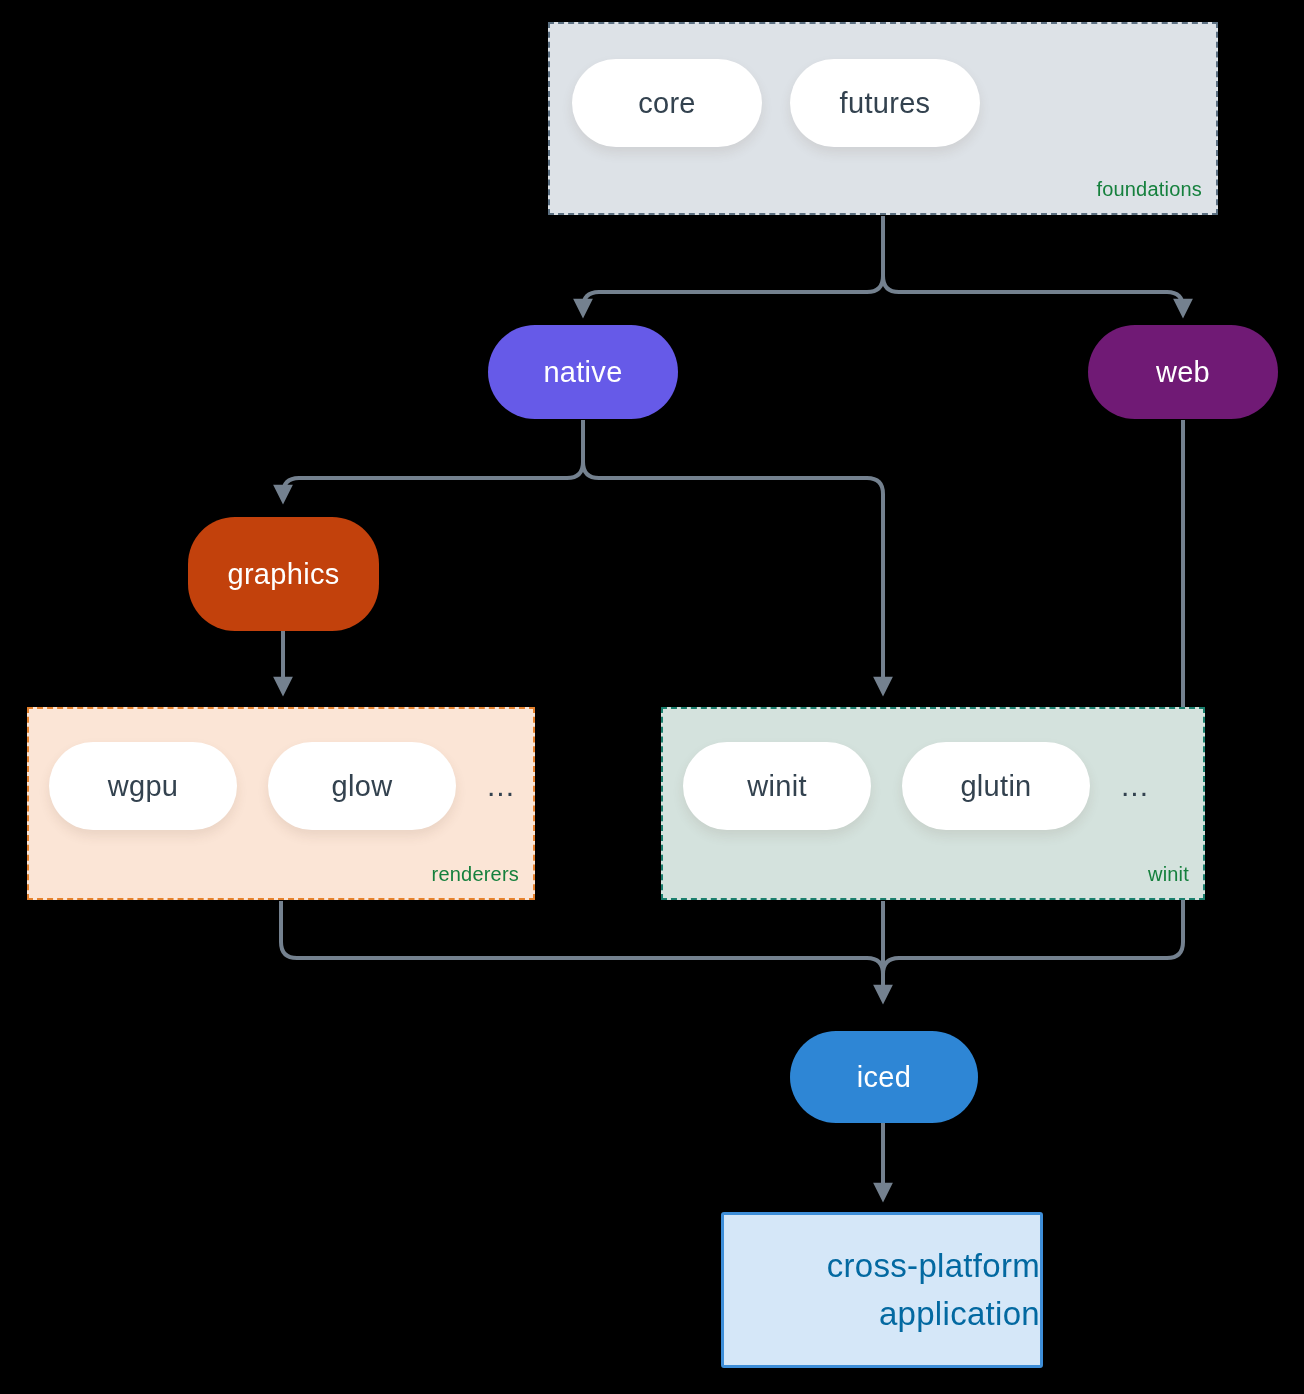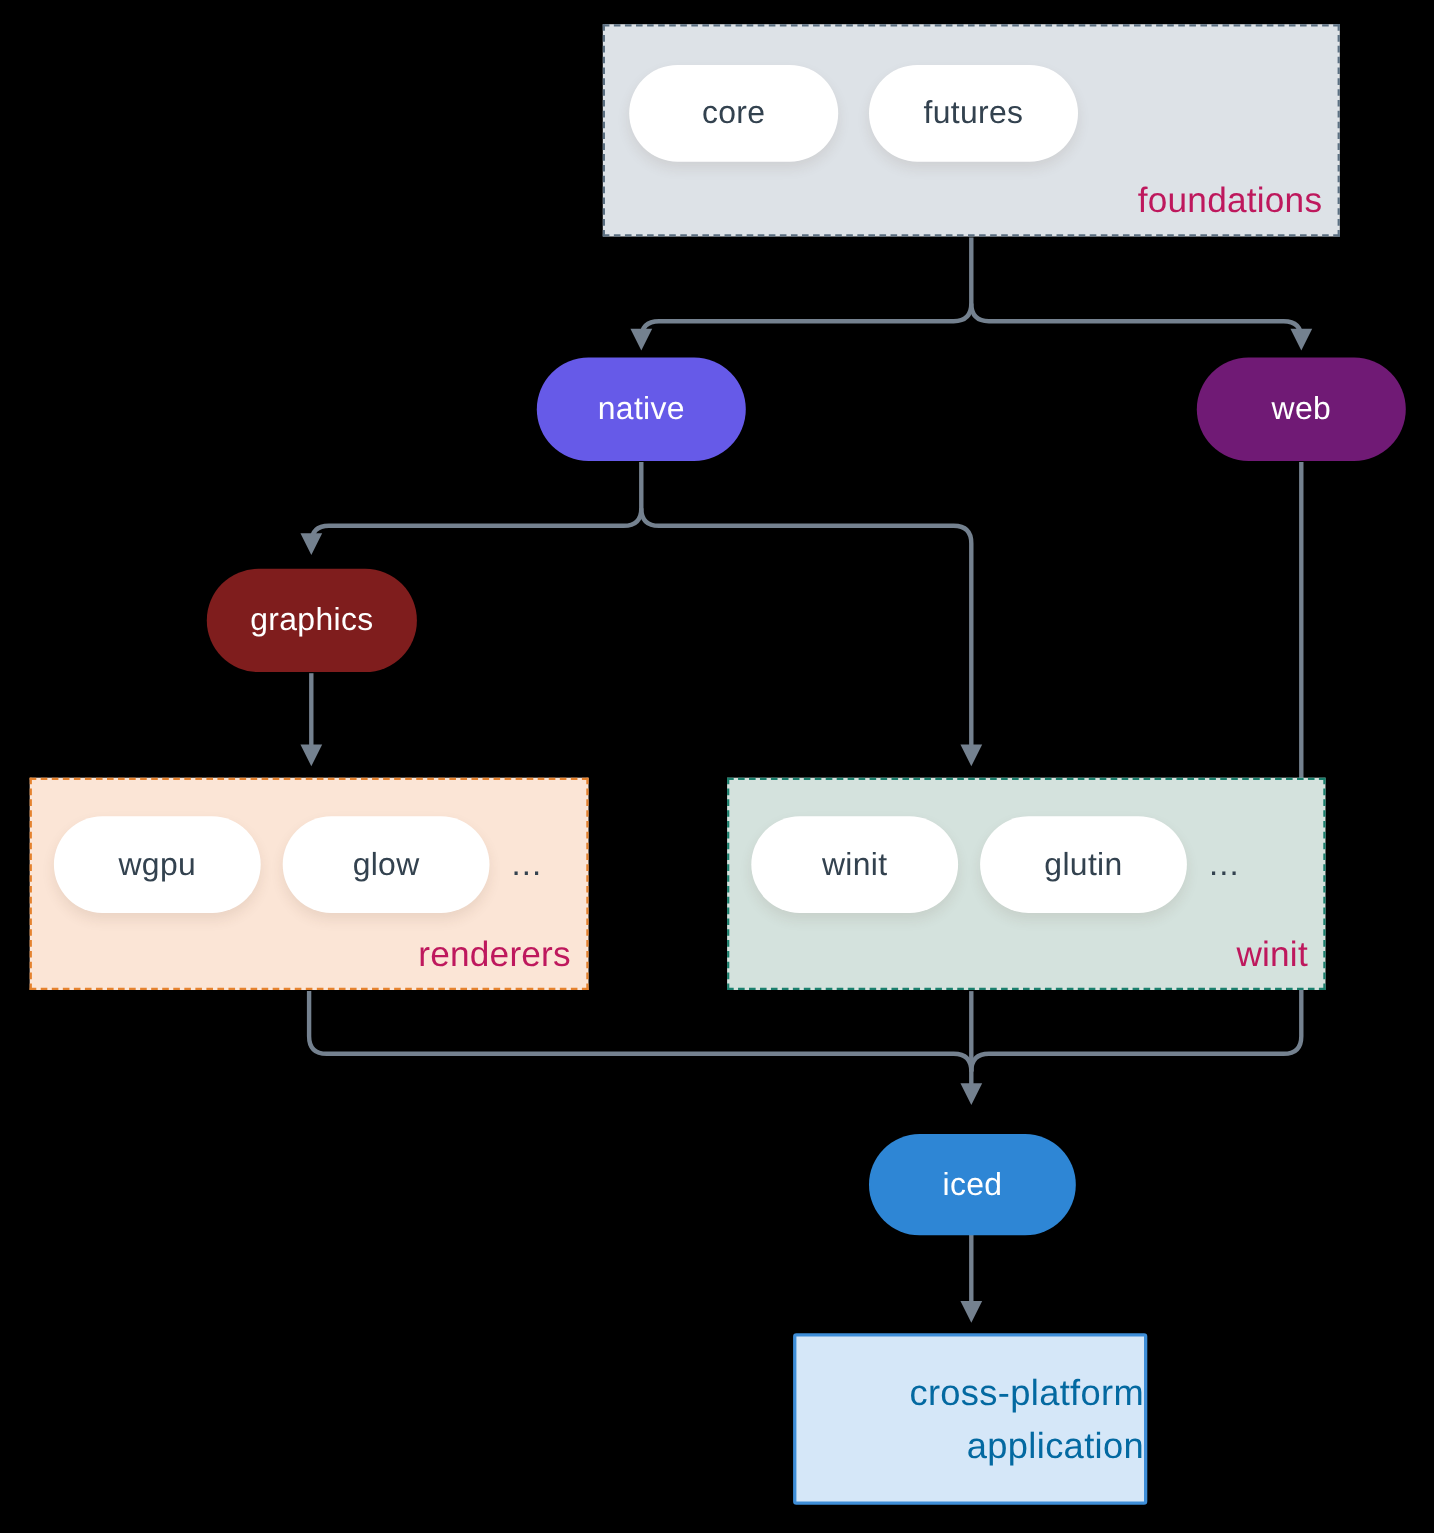--- a/index.html
+++ b/index.html
@@ -23,45 +23,45 @@
   .group-renderers {
     left: 27px; top: 707px; width: 508px; height: 193px;
     background: #fbe5d6; border: 2px dashed #e5822e;
   }
   .group-shells {
     left: 661px; top: 707px; width: 544px; height: 193px;
     background: #d4e2dd; border: 2px dashed #1b7f6d;
   }
   .group-label {
     position: absolute; right: 14px; bottom: 12px;
-    font-size: 32px; color: #be185d; letter-spacing: 0.2px; text-align: right;
+    font-size: 20px; color: #15803d; letter-spacing: 0.2px; text-align: right;
   }
 
   
   .pill-row {
     position: absolute; left: 20px; top: 33px;
-    display: flex; align-items: center; gap: 20px;
+    display: flex; align-items: center; gap: 31px;
   }
   .pill {
     box-sizing: border-box;
     display: flex; align-items: center; justify-content: center;
     height: 88px; border-radius: 44px;
     font-size: 29px; letter-spacing: 0.3px;
   }
   .pill-white {
     width: 188px; background: #ffffff; color: #33424f;
     box-shadow: 0 6px 12px rgba(90, 60, 40, 0.10);
   }
   .ellipsis { font-size: 30px; color: #33424f; letter-spacing: 1px; }
 
   
   .node { position: absolute; color: #ffffff; }
   .node-native  { left: 488px;  top: 325px; width: 190px; height: 94px; background: #665ae8; border-radius: 47px; }
   .node-web     { left: 1088px; top: 325px; width: 190px; height: 94px; background: #701a75; border-radius: 47px; }
-  .node-graphics{ left: 188px;  top: 517px; width: 191px; height: 94px; background: #7f1d1d; border-radius: 47px; }
+  .node-graphics{ left: 188px;  top: 517px; width: 191px; height: 114px; background: #c2410c; border-radius: 47px; }
   .node-iced    { left: 790px;  top: 1011px; width: 188px; height: 92px; background: #2e86d5; border-radius: 46px; margin-top: 20px; }
 
   
   .app-box {
     position: absolute; left: 721px; top: 1212px; width: 322px; height: 156px;
     box-sizing: border-box;
     background: #d5e7f8; border: 3px solid #3e8ed8; border-radius: 3px;
     display: flex; flex-direction: column; align-items: flex-end; justify-content: center;
     color: #0369a1; font-size: 33px; line-height: 48px; letter-spacing: 0.3px;
   }

